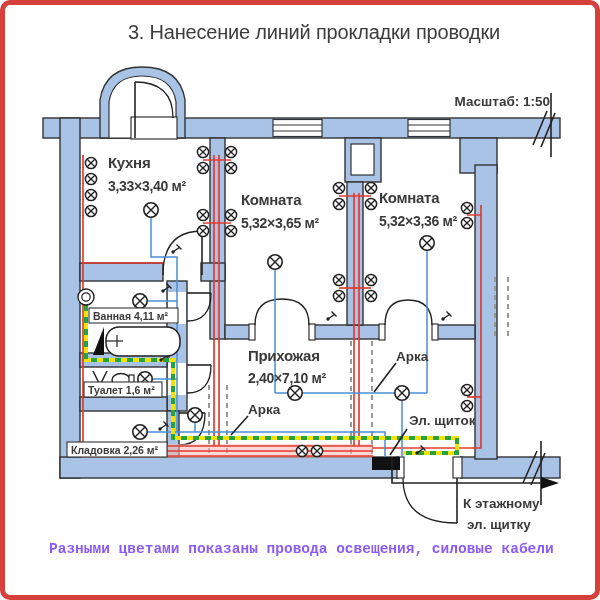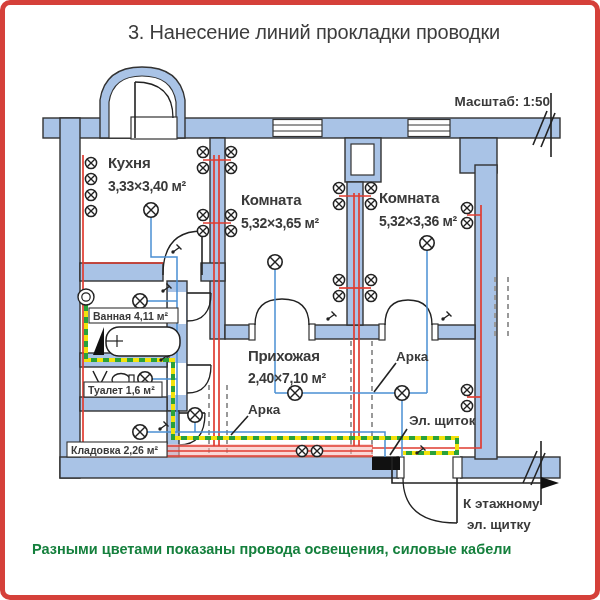--- a/index.html
+++ b/index.html
@@ -1,18 +1,18 @@
 <!DOCTYPE html>
 <html><head>
 <meta charset="utf-8">
 <style>
   html,body{margin:0;padding:0;background:#fff;}
   .page{position:relative;width:600px;height:600px;background:#fff;border:5px solid #d5403a;border-radius:10px;box-sizing:border-box;overflow:hidden;font-family:"Liberation Sans",sans-serif;}
   .title{position:absolute;top:16px;left:0;width:100%;text-align:center;font-size:20px;color:#3d3d3d;letter-spacing:-0.2px;margin-left:14px;}
-  .caption{position:absolute;left:27px;top:534px;width:520px;font-size:14.5px;font-weight:bold;color:#15803d;line-height:1.5;}
+  .caption{position:absolute;left:44px;top:534px;width:520px;font-size:14.5px;font-weight:bold;color:#8b5cf6;line-height:1.5;font-family:Liberation Mono, monospace;}
   svg text{fill:#3a3a3a;}
   .room-name{font-size:15px;font-weight:bold;letter-spacing:-0.3px;}
   .room-size{font-size:14px;font-weight:bold;letter-spacing:-0.3px;}
   .boxed{font-size:10.5px;font-weight:bold;}
   .note{font-size:13.5px;font-weight:bold;}
   .wall{fill:#a9c3e6;stroke:#333;stroke-width:1.4;}
   .white{fill:#fff;stroke:#333;stroke-width:1.2;}
   .doorarc{fill:none;stroke:#222;stroke-width:1.3;}
   .leaf{stroke:#222;stroke-width:1.6;fill:none;}
   .wire-r{stroke:#e03c31;stroke-width:1.7;fill:none;}

